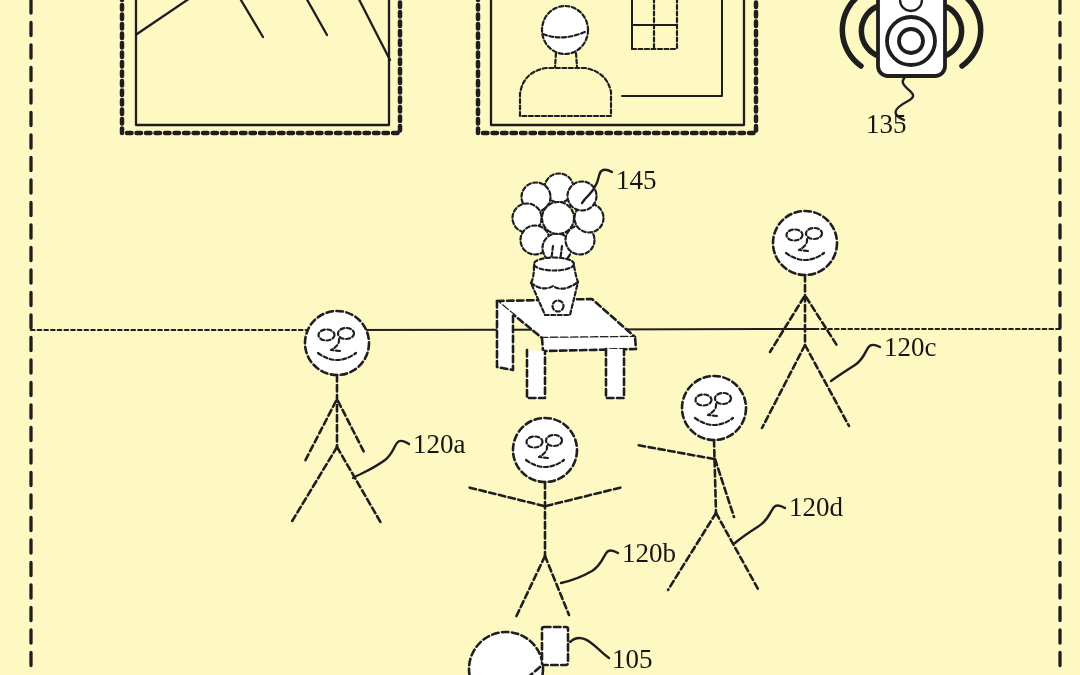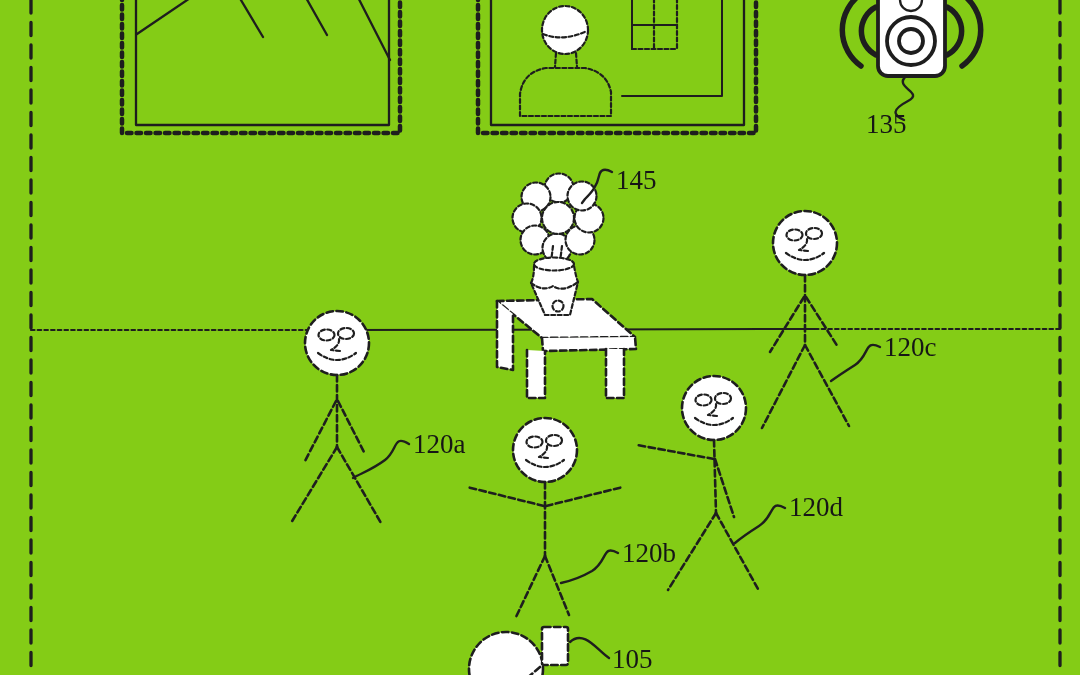--- a/index.html
+++ b/index.html
@@ -1,16 +1,16 @@
 <!DOCTYPE html>
 <html><head>
 <meta charset="utf-8">
 <style>
   html,body{margin:0;padding:0;background:#ffffff;}
-  .stage{position:relative;width:1080px;height:675px;background:#84cc16;overflow:hidden;}
+  .stage{position:relative;width:1080px;height:675px;background:#fef9c3;overflow:hidden;}
   svg{position:absolute;left:0;top:0;}
   .ink{stroke:#1e1e1e;fill:none;stroke-linecap:round;stroke-linejoin:round;}
   .d25{stroke-width:2.6;stroke-dasharray:6.5 3.5;}
   .d22{stroke-width:2.2;stroke-dasharray:4 2.5;}
   .s20{stroke-width:2;}
   .s23{stroke-width:2.3;}
   .lead{stroke-width:2.4;}
   .dotf{stroke-width:4.5;stroke-dasharray:4.5 5;}
   .thick{stroke-width:3.8;}
   .wave{stroke-width:5.5;}

